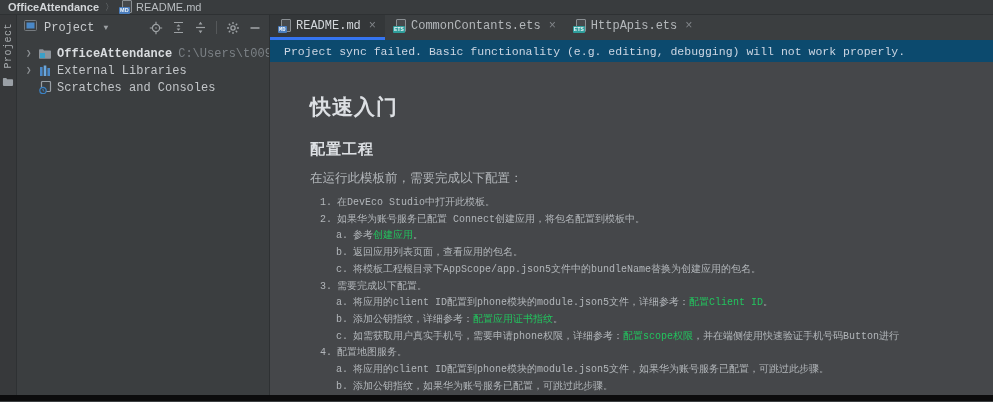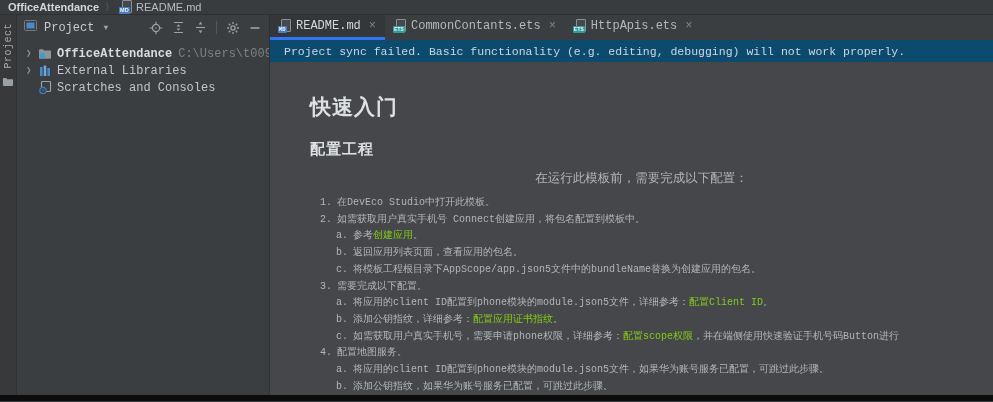--- a/index.html
+++ b/index.html
@@ -81,27 +81,27 @@
   
   .banner {
     height:22px; flex:0 0 22px; background:#0c4a6e; color:#ccd6e3;
     font-size:11.5px; display:flex; align-items:center; padding-left:14px;
   }
 
   
   .content { flex:1; overflow:hidden; padding:34px 20px 0 40px; color:#b2b6ba; }
   .md-h1 { font-size:21px; font-weight:bold; color:#dde0e4; line-height:26px; letter-spacing:1px; }
   .md-h2 { font-size:15px; font-weight:bold; color:#dde0e4; line-height:17px; margin-top:20px; letter-spacing:1px; }
-  .md-intro { font-size:12.5px; margin-top:12px; line-height:16px;text-align:center; }
+  .md-intro { font-size:12.5px; margin-top:12px; line-height:16px; }
   .md-list { margin-top:8px; font-size:10px; }
   .step, .substep { line-height:16.7px; white-space:nowrap; }
   .step { padding-left:10px; }
   .substep { padding-left:26px; }
   .li-num { margin-right:5px; }
-  .mdlink { color:#84cc16; text-decoration:none; cursor:pointer; }
+  .mdlink { color:#22c55e; text-decoration:none; cursor:pointer; }
 
   
   .bottombar { height:6px; background:#0c0c0d; }
 </style>
 </head>
 <body>
 
 <div class="titlebar">
   <span class="crumb-project">OfficeAttendance</span>
   <span class="crumb-sep">〉</span>
@@ -236,21 +236,21 @@
       </div>
     <div class="banner">
       <span>Project sync failed. Basic functionality (e.g. editing, debugging) will not work properly.</span>
     </div>
     <div class="content">
       <div class="md-h1">快速入门</div>
       <div class="md-h2">配置工程</div>
       <div class="md-intro">在运行此模板前，需要完成以下配置：</div>
       <div class="md-list" id="steps">
           <div class="step"><span class="li-num">1.</span><span>在DevEco Studio中打开此模板。</span></div>
-          <div class="step"><span class="li-num">2.</span><span>如需获取用户真实手机号 Connect创建应用，将包名配置到模板中。</span></div>
+          <div class="step"><span class="li-num">2.</span><span>如果华为账号服务已配置 Connect创建应用，将包名配置到模板中。</span></div>
           <div class="substep"><span class="li-num">a.</span><span>参考</span><a class="mdlink">创建应用</a><span>。</span></div>
           <div class="substep"><span class="li-num">b.</span><span>返回应用列表页面，查看应用的包名。</span></div>
           <div class="substep"><span class="li-num">c.</span><span>将模板工程根目录下AppScope/app.json5文件中的bundleName替换为创建应用的包名。</span></div>
           <div class="step"><span class="li-num">3.</span><span>需要完成以下配置。</span></div>
           <div class="substep"><span class="li-num">a.</span><span>将应用的client ID配置到phone模块的module.json5文件，详细参考：</span><a class="mdlink">配置Client ID</a><span>。</span></div>
           <div class="substep"><span class="li-num">b.</span><span>添加公钥指纹，详细参考：</span><a class="mdlink">配置应用证书指纹</a><span>。</span></div>
           <div class="substep"><span class="li-num">c.</span><span>如需获取用户真实手机号，需要申请phone权限，详细参考：</span><a class="mdlink">配置scope权限</a><span>，并在端侧使用快速验证手机号码Button进行</span></div>
           <div class="step"><span class="li-num">4.</span><span>配置地图服务。</span></div>
           <div class="substep"><span class="li-num">a.</span><span>将应用的client ID配置到phone模块的module.json5文件，如果华为账号服务已配置，可跳过此步骤。</span></div>
           <div class="substep"><span class="li-num">b.</span><span>添加公钥指纹，如果华为账号服务已配置，可跳过此步骤。</span></div>

